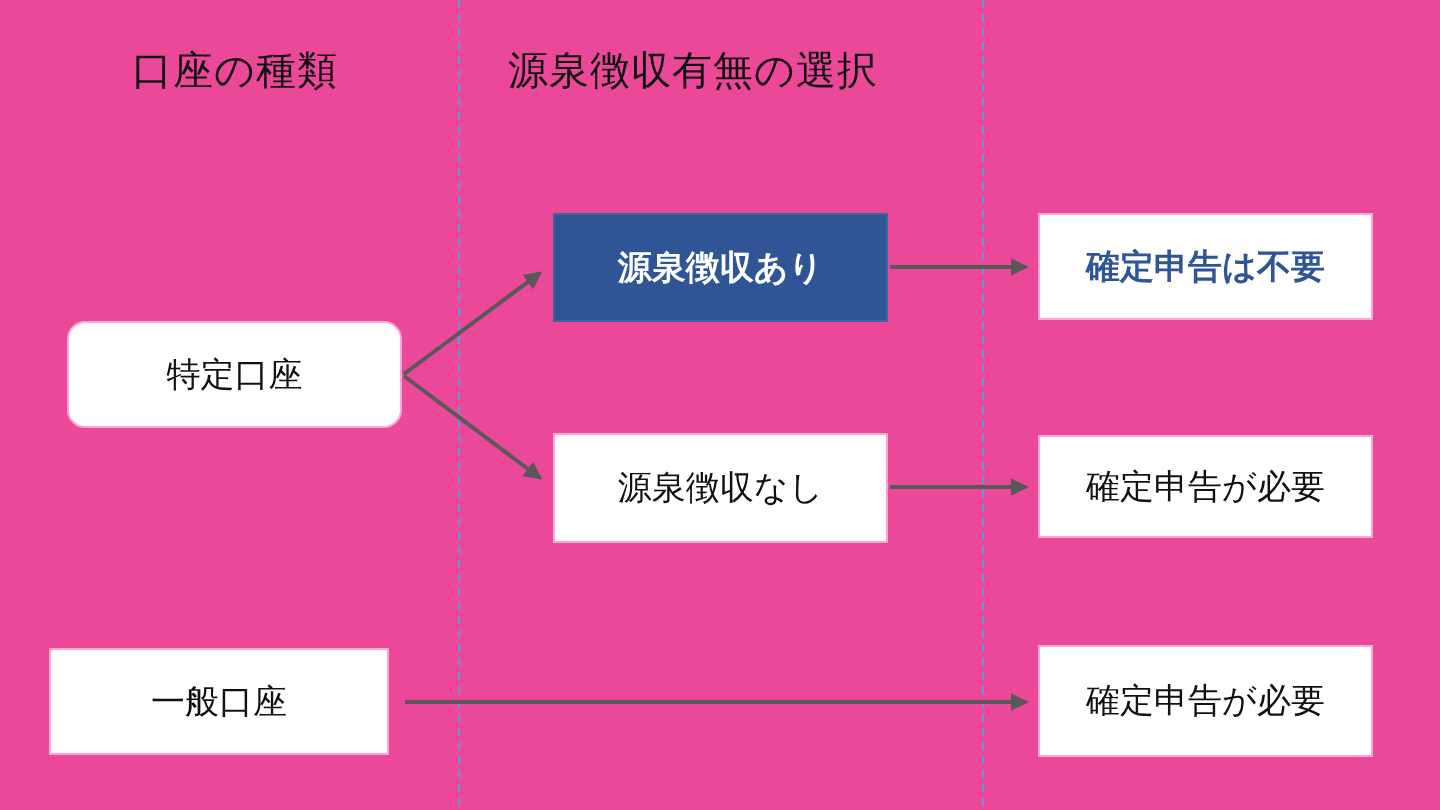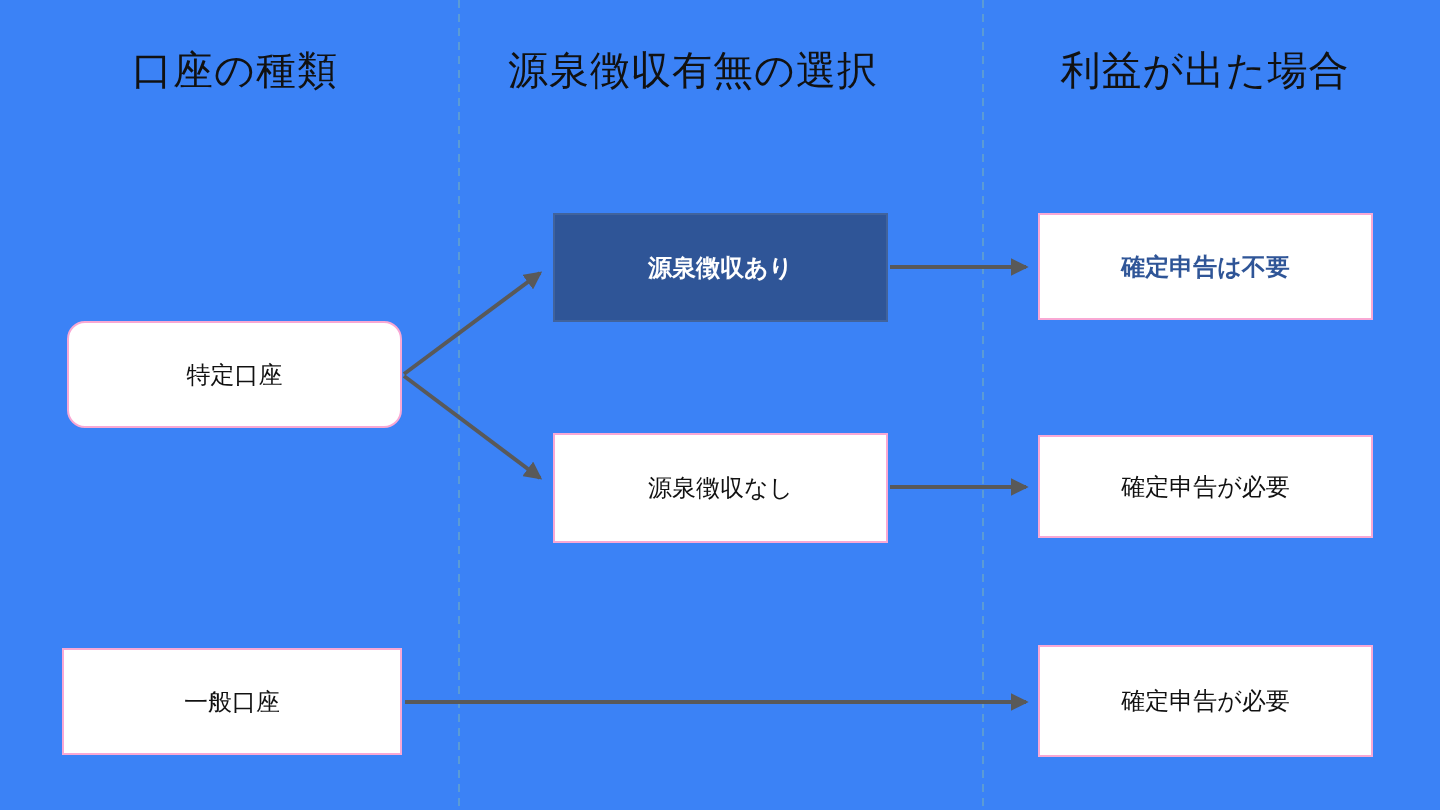--- a/index.html
+++ b/index.html
@@ -6,21 +6,21 @@
   html, body {
     margin: 0;
     padding: 0;
     background: #ffffff;
     font-family: "Liberation Sans", "DejaVu Sans", sans-serif;
   }
   .diagram {
     position: relative;
     width: 1440px;
     height: 810px;
-    background: #3b82f6;
+    background: #ec4899;
     overflow: hidden;
   }
   .svg-layer {
     position: absolute;
     left: 0; top: 0;
     width: 1440px;
     height: 810px;
     pointer-events: none;
   }
   .col-header {
@@ -39,33 +39,33 @@
   .header-3 { left: 1015px; width: 380px; }
 
   .node {
     position: absolute;
     box-sizing: border-box;
     background: #ffffff;
     border: 2px solid #f9a8d4;
     display: flex;
     align-items: center;
     justify-content: center;
-    font-size: 24px;
+    font-size: 34px;
     color: #111111;
     white-space: nowrap;
   }
   .node-tokutei   { left: 67px;   top: 321px; width: 335px; height: 107px; border-radius: 18px; }
   .node-ari       { left: 553px;  top: 213px; width: 335px; height: 109px;
                     background: #2F5597; border-color: #41639C;
                     color: #ffffff; font-weight: bold; }
   .node-fuyou     { left: 1038px; top: 213px; width: 335px; height: 107px;
                     color: #2F5597; font-weight: bold; }
   .node-nashi     { left: 553px;  top: 433px; width: 335px; height: 110px; }
   .node-hitsuyou1 { left: 1038px; top: 435px; width: 335px; height: 103px; }
-  .node-ippan     { left: 62px;   top: 648px; width: 340px; height: 107px; }
+  .node-ippan     { left: 49px;   top: 648px; width: 340px; height: 107px; }
   .node-hitsuyou2 { left: 1038px; top: 645px; width: 335px; height: 112px; }
 </style>
 </head>
 <body>
 
 <div class="diagram">
 
   <svg class="svg-layer" viewBox="0 0 1440 810">
     <defs>
       <marker id="arrowhead" viewBox="0 0 10 10" refX="8.5" refY="5" markerWidth="4.5" markerHeight="4.5" orient="auto-start-reverse">
@@ -79,21 +79,20 @@
     <line x1="404" y1="374" x2="540" y2="273" stroke="#595959" stroke-width="4" marker-end="url(#arrowhead)"></line>
     <line x1="404" y1="376" x2="540" y2="478" stroke="#595959" stroke-width="4" marker-end="url(#arrowhead)"></line>
 
     <line x1="890" y1="267" x2="1026" y2="267" stroke="#595959" stroke-width="4" marker-end="url(#arrowhead)"></line>
     <line x1="890" y1="487" x2="1026" y2="487" stroke="#595959" stroke-width="4" marker-end="url(#arrowhead)"></line>
     <line x1="405" y1="702" x2="1026" y2="702" stroke="#595959" stroke-width="4" marker-end="url(#arrowhead)"></line>
   </svg>
 
   <div class="col-header header-1">口座の種類</div>
   <div class="col-header header-2">源泉徴収有無の選択</div>
-  <div class="col-header header-3">利益が出た場合</div>
 
   <div class="node node-tokutei">特定口座</div>
 
   <div class="node node-ari">源泉徴収あり</div>
 
   <div class="node node-fuyou">確定申告は不要</div>
 
   <div class="node node-nashi">源泉徴収なし</div>
 
   <div class="node node-hitsuyou1">確定申告が必要</div>

